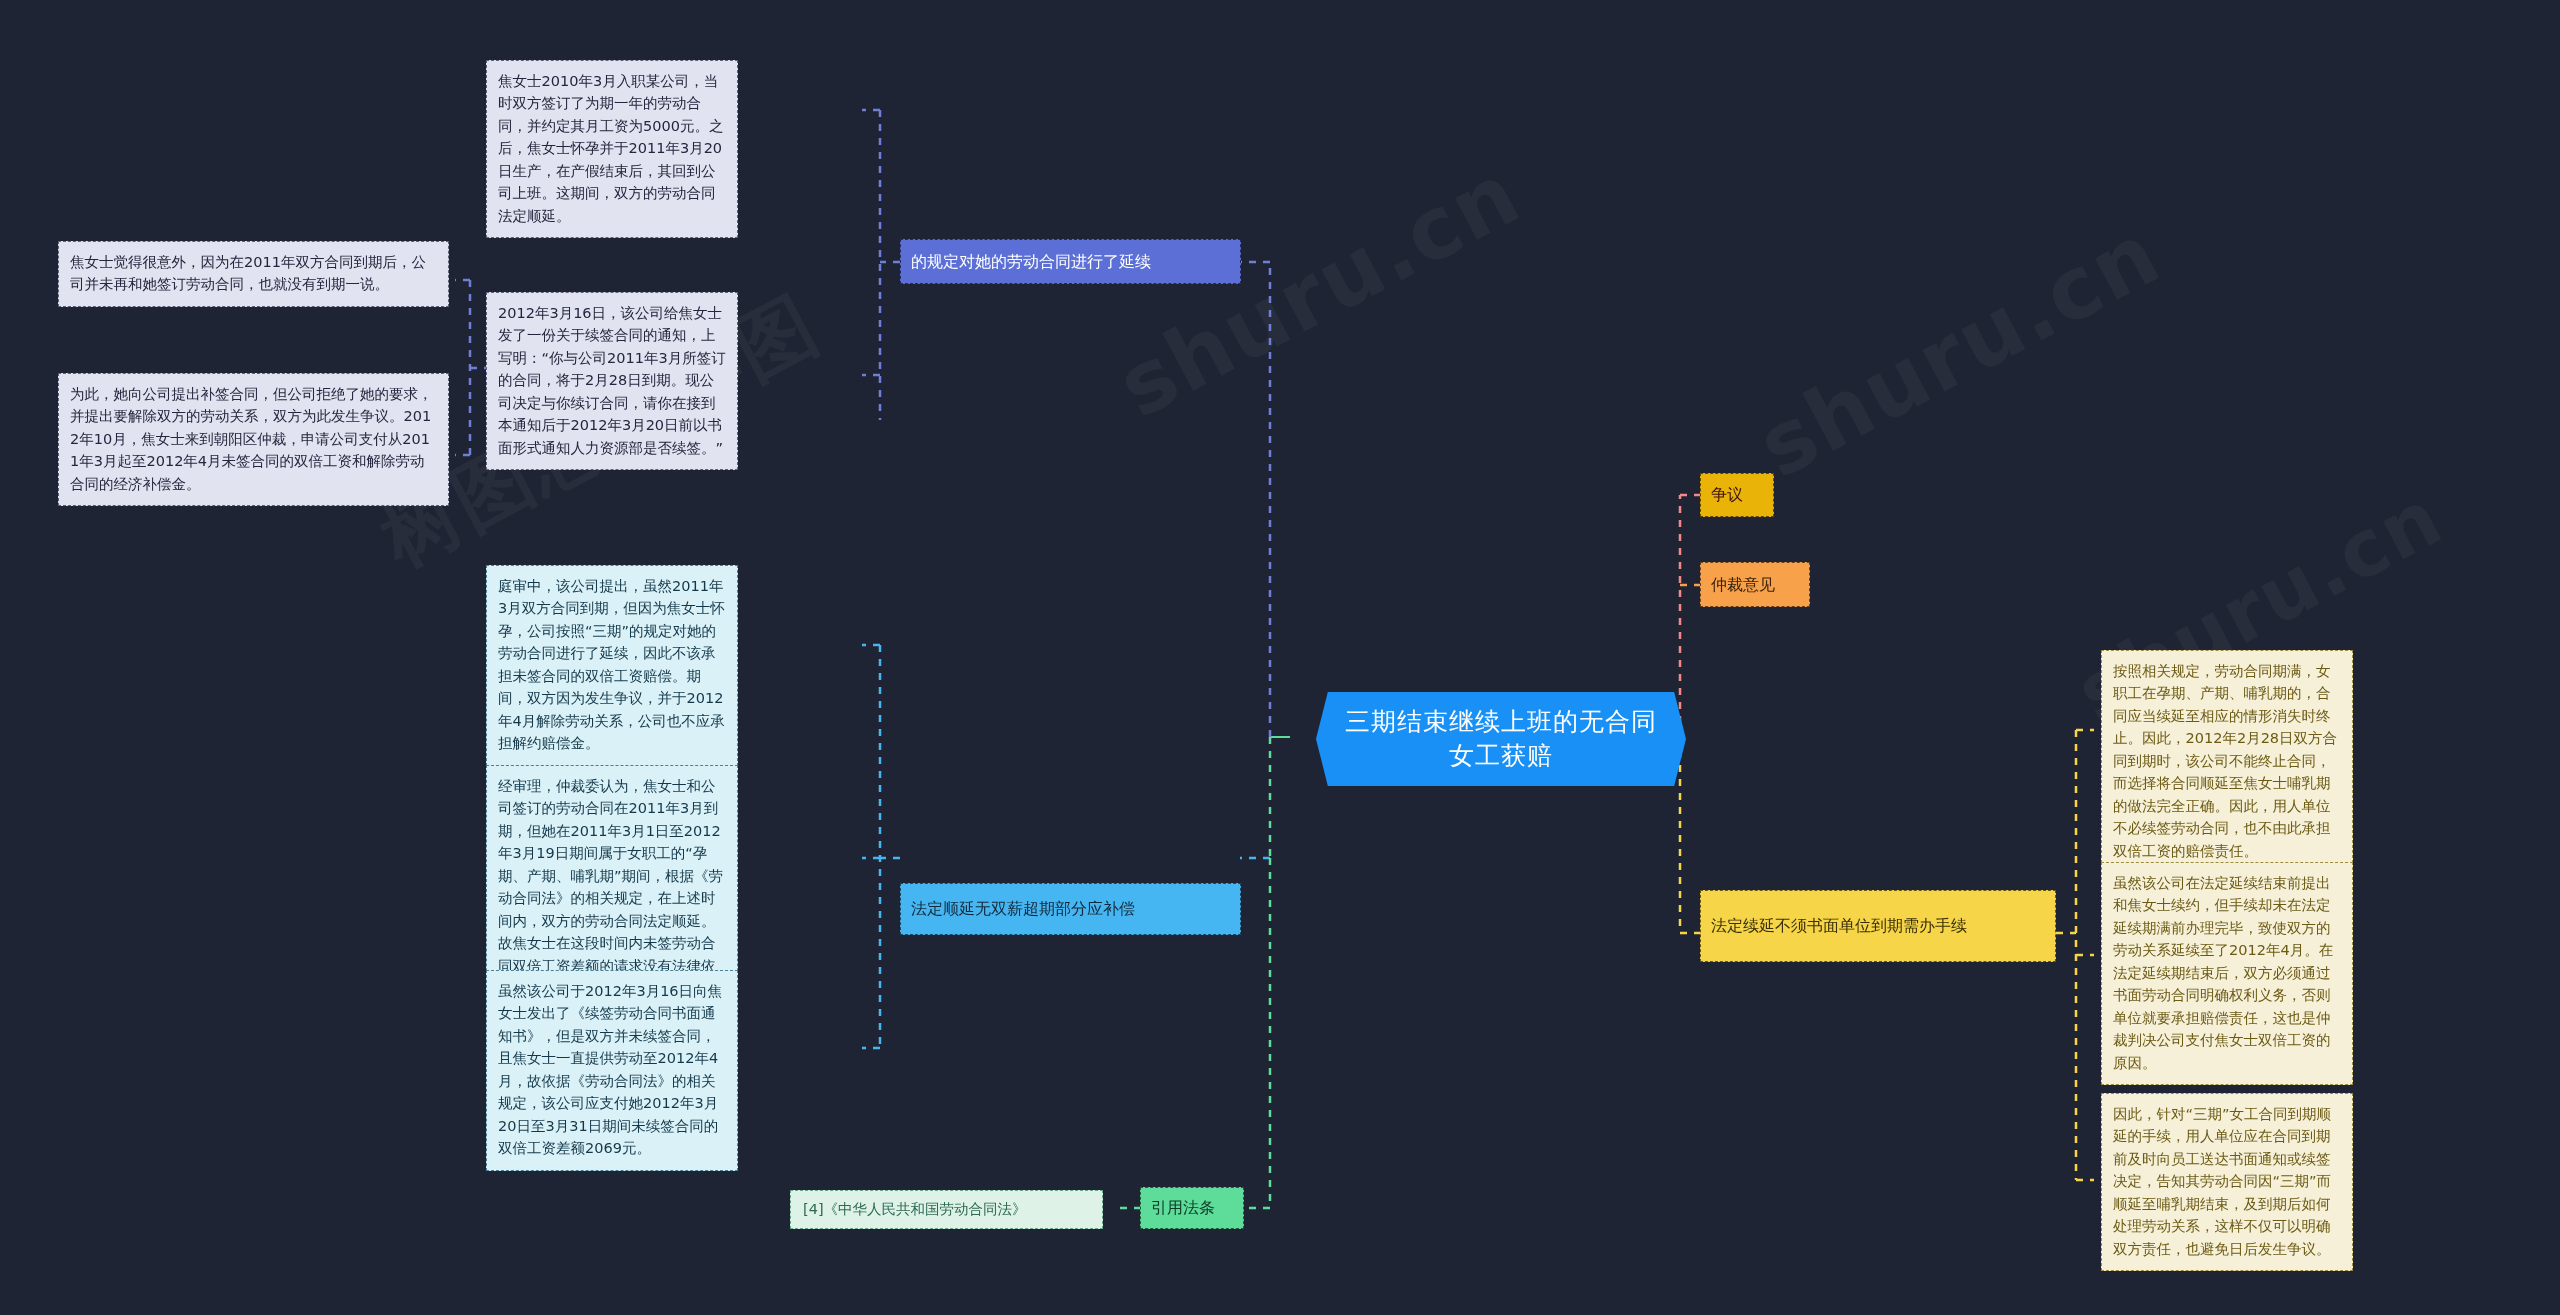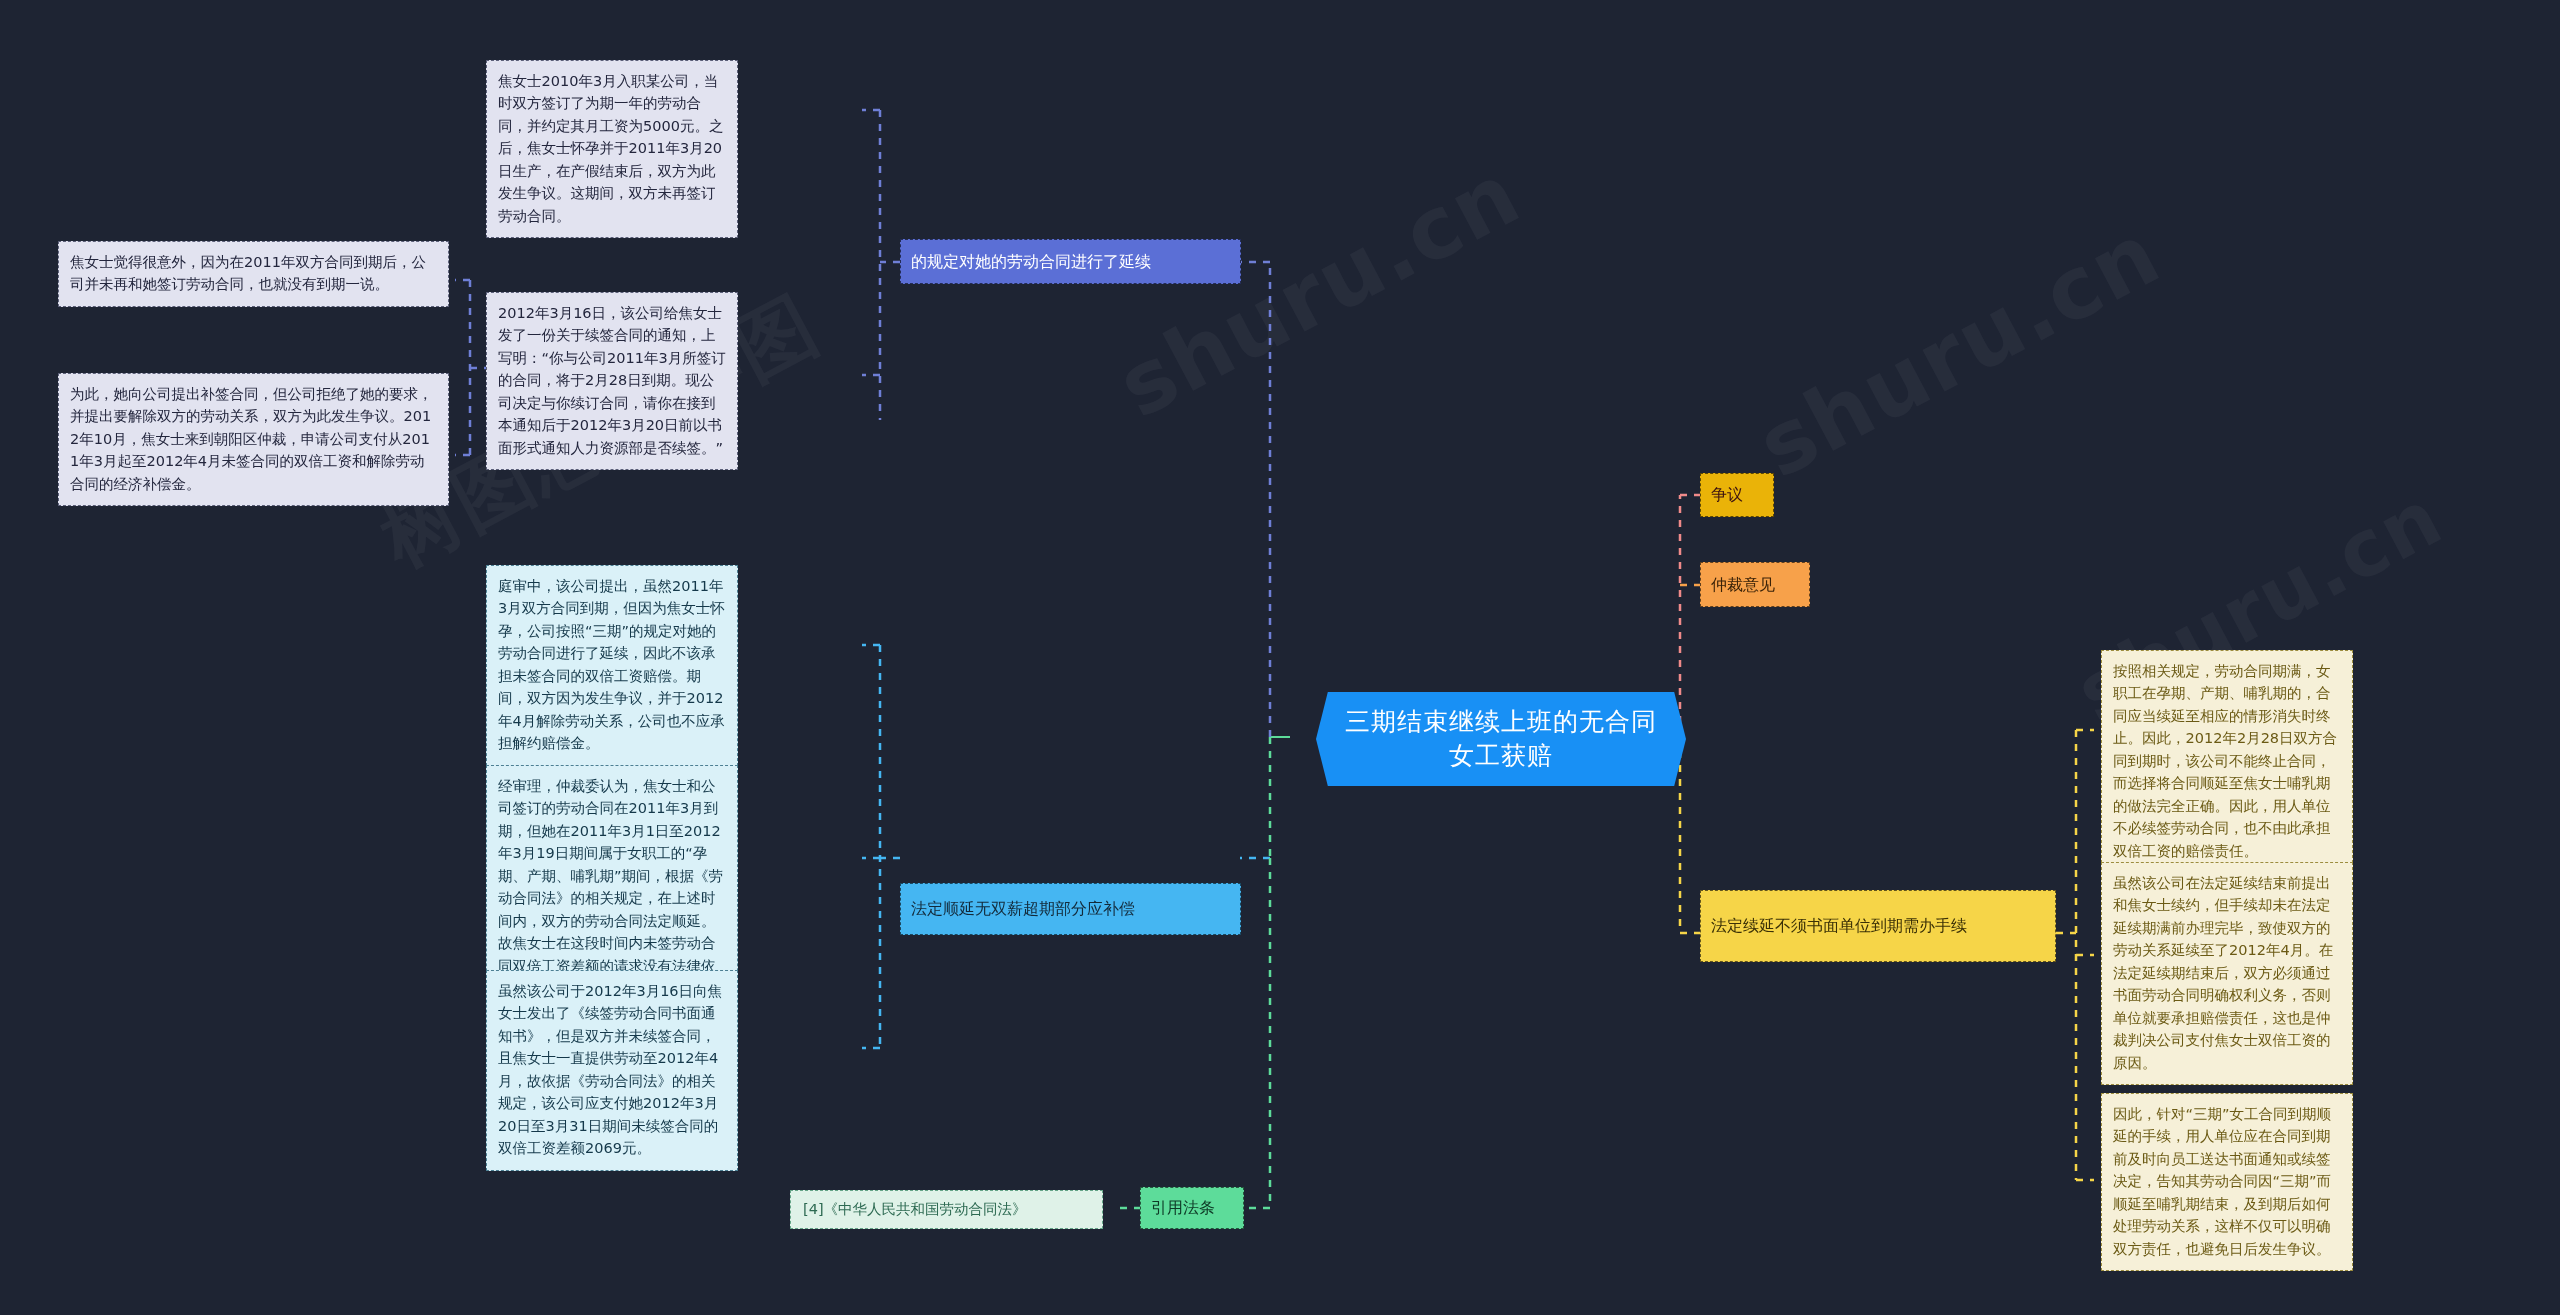--- a/index.html
+++ b/index.html
@@ -181,21 +181,21 @@
 <div class="chip chip-sky" style="left:900px; top:883px; width:341px; height:52px;">法定顺延无双薪超期部分应补偿</div>
 
 <div class="chip chip-red" style="left:1700px; top:473px; width:74px; height:44px;">争议</div>
 
 <div class="chip chip-orange" style="left:1700px; top:562px; width:110px; height:45px;">仲裁意见</div>
 
 <div class="chip chip-yellow" style="left:1700px; top:890px; width:356px; height:72px;">法定续延不须书面单位到期需办手续</div>
 
 <div class="chip chip-green" style="left:1140px; top:1187px; width:104px; height:42px;">引用法条</div>
 
-<div class="node leaf-lav" style="left:486px; top:60px; width:252px;">焦女士2010年3月入职某公司，当时双方签订了为期一年的劳动合同，并约定其月工资为5000元。之后，焦女士怀孕并于2011年3月20日生产，在产假结束后，双方为此发生争议。这期间，双方未再签订劳动合同。</div>
+<div class="node leaf-lav" style="left:486px; top:60px; width:252px;">焦女士2010年3月入职某公司，当时双方签订了为期一年的劳动合同，并约定其月工资为5000元。之后，焦女士怀孕并于2011年3月20日生产，在产假结束后，其回到公司上班。这期间，双方的劳动合同法定顺延。</div>
 
 <div class="node leaf-lav" style="left:58px; top:241px; width:391px;">焦女士觉得很意外，因为在2011年双方合同到期后，公司并未再和她签订劳动合同，也就没有到期一说。</div>
 
 <div class="node leaf-lav" style="left:58px; top:373px; width:391px;">为此，她向公司提出补签合同，但公司拒绝了她的要求，并提出要解除双方的劳动关系，双方为此发生争议。2012年10月，焦女士来到朝阳区仲裁，申请公司支付从2011年3月起至2012年4月未签合同的双倍工资和解除劳动合同的经济补偿金。</div>
 
 <div class="node leaf-lav" style="left:486px; top:292px; width:252px;">2012年3月16日，该公司给焦女士发了一份关于续签合同的通知，上写明：“你与公司2011年3月所签订的合同，将于2月28日到期。现公司决定与你续订合同，请你在接到本通知后于2012年3月20日前以书面形式通知人力资源部是否续签。”</div>
 
 <div class="node leaf-cyan" style="left:486px; top:565px; width:252px;">庭审中，该公司提出，虽然2011年3月双方合同到期，但因为焦女士怀孕，公司按照“三期”的规定对她的劳动合同进行了延续，因此不该承担未签合同的双倍工资赔偿。期间，双方因为发生争议，并于2012年4月解除劳动关系，公司也不应承担解约赔偿金。</div>
 
 <div class="node leaf-cyan" style="left:486px; top:765px; width:252px;">经审理，仲裁委认为，焦女士和公司签订的劳动合同在2011年3月到期，但她在2011年3月1日至2012年3月19日期间属于女职工的“孕期、产期、哺乳期”期间，根据《劳动合同法》的相关规定，在上述时间内，双方的劳动合同法定顺延。故焦女士在这段时间内未签劳动合同双倍工资差额的请求没有法律依据。</div>

